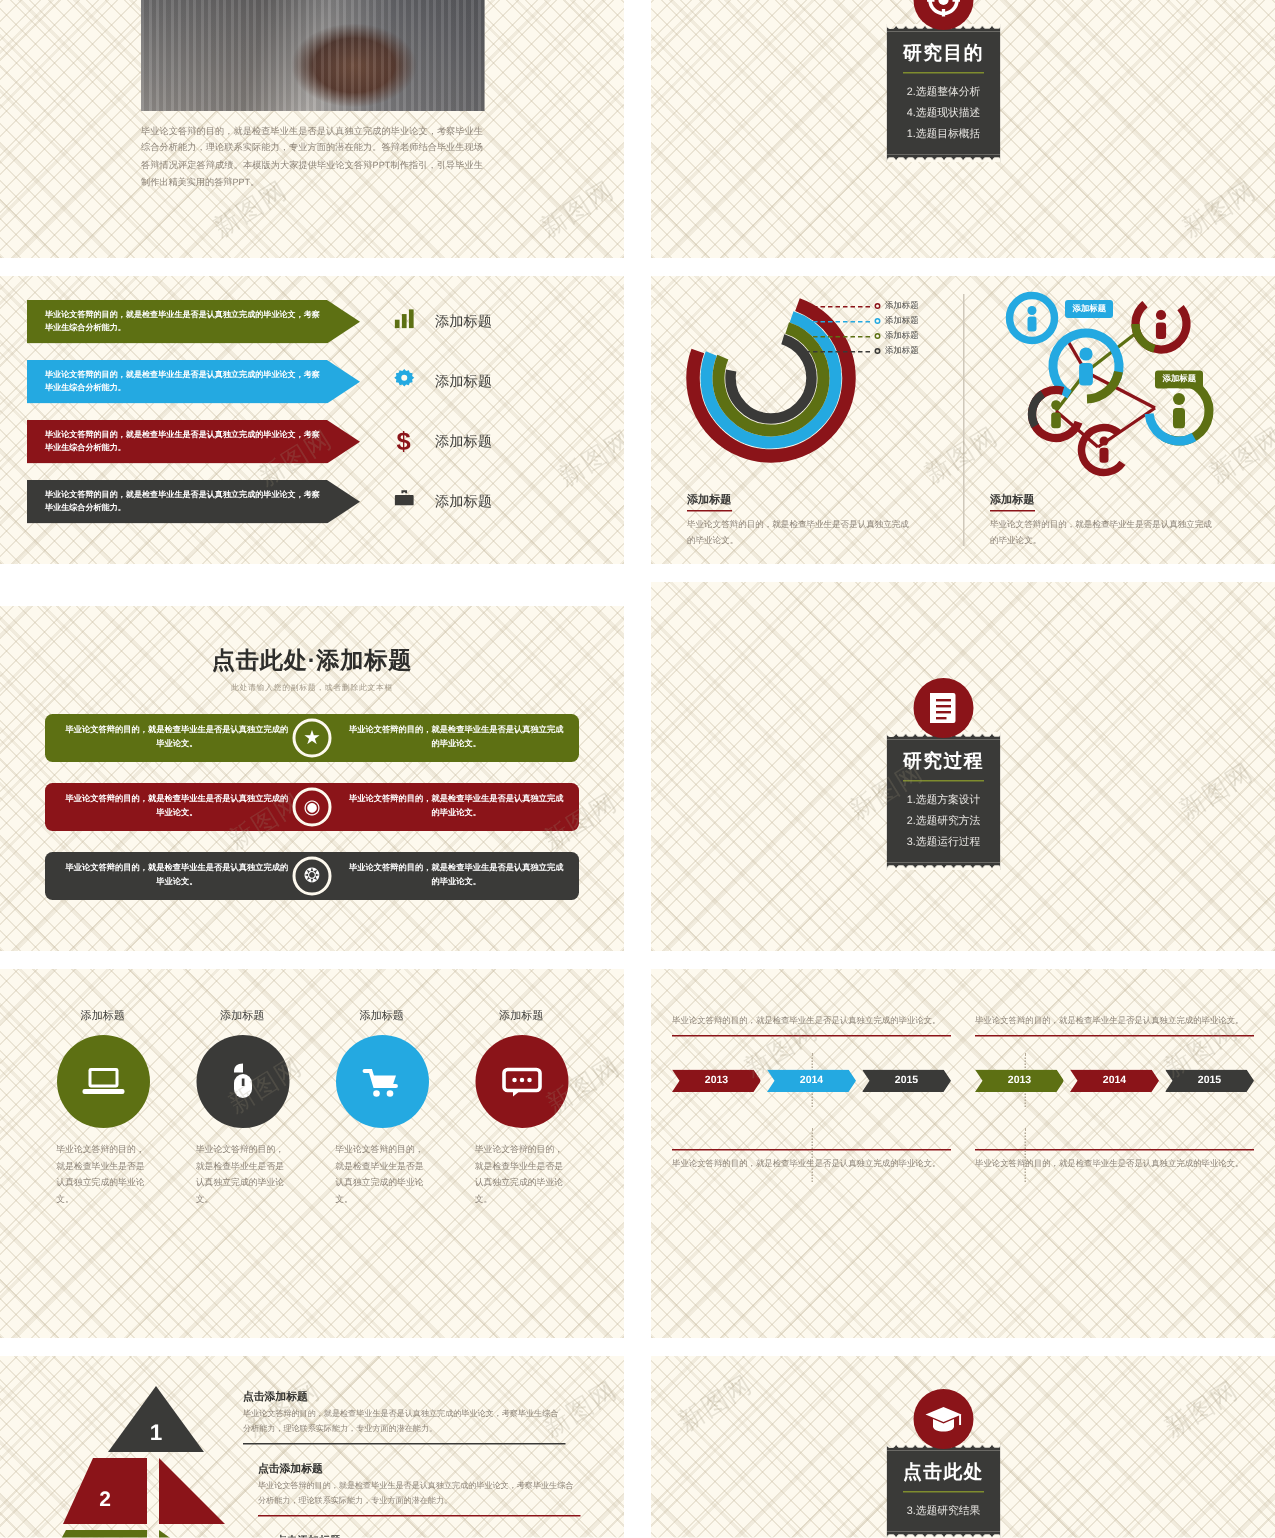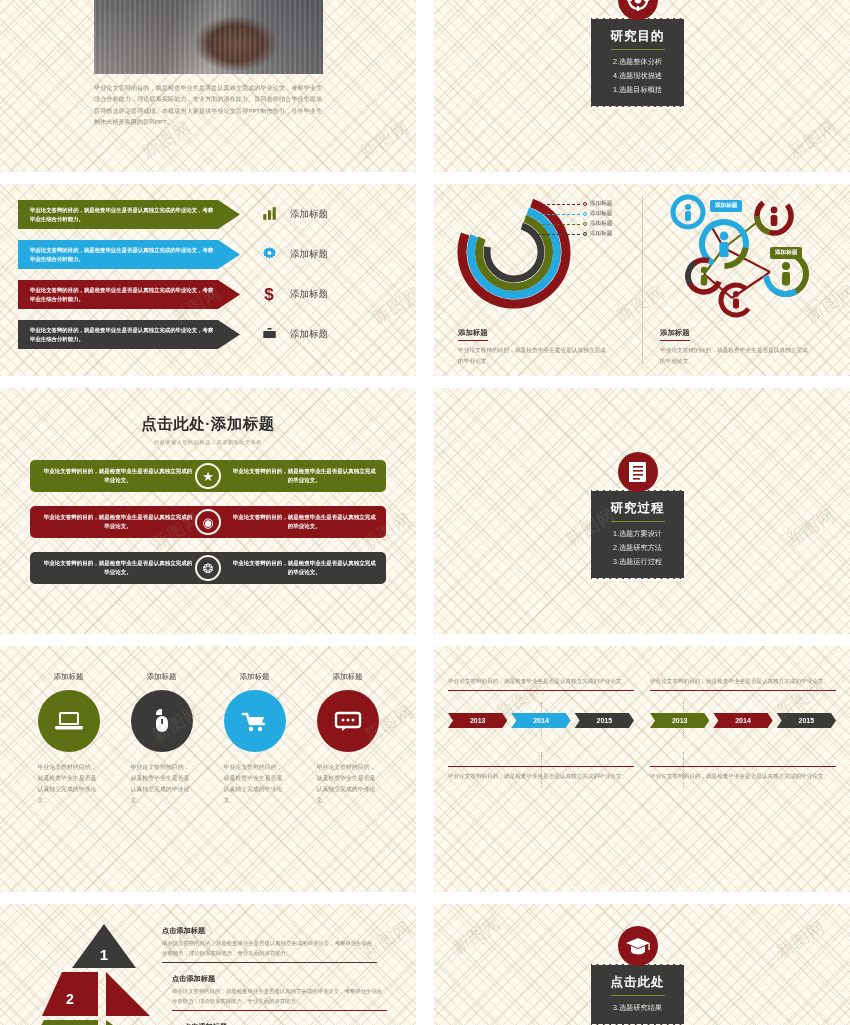--- a/index.html
+++ b/index.html
@@ -69,21 +69,21 @@
 
   
   .torn-wrap { position: relative; display: flex; flex-direction: column; align-items: center; }
   .badge-circle {
     width: 40px; height: 40px; border-radius: 50%;
     background: #8b1419;
     display: flex; align-items: center; justify-content: center;
     position: relative; z-index: 3;
   }
   .torn-card {
-    width: 93px;
+    width: 76px;
     background: #3a3a38;
     padding: 10px 6px 12px;
     margin-top: -4px;
     position: relative;
     text-align: center;
     -webkit-mask-image:
       radial-gradient(circle 3px at 3px 0, rgba(0,0,0,0) 3px, #000 3.5px),
       none;
   }
   .torn-card::before, .torn-card::after {
@@ -130,21 +130,21 @@
     position: absolute; font-size: 5.6px; color: #fff; font-weight: bold;
     padding: 2px 5px; border-radius: 2px;
   }
   .bubble::after {
     content: ""; position: absolute; bottom: -4px; left: 8px;
     border-left: 4px solid transparent; border-right: 4px solid transparent;
     border-top: 4px solid;
   }
 
   
-  .s5 { padding: 26px 30px 0; text-align: center; }
+  .s5 { padding: 26px 30px 0; text-align: center; margin-top: 16px; }
   .s5 h2 { font-size: 15.5px; color: #2e2e2c; letter-spacing: .5px; }
   .s5 .sub { font-size: 5.2px; color: #a09787; margin-top: 4px; letter-spacing: .5px; }
   .pill-row { position: relative; height: 32px; margin-top: 14px; display: flex; align-items: center; }
   .pill {
     position: absolute; left: 0; right: 0; height: 32px; border-radius: 5px;
     display: flex; align-items: center;
   }
   .pill p { font-size: 5.5px; color: #fff; line-height: 1.7; font-weight: bold; width: 46%; }
   .pill p.l { padding-left: 12px; }
   .pill p.r { padding-left: 10px; margin-left: auto; padding-right: 10px; }

